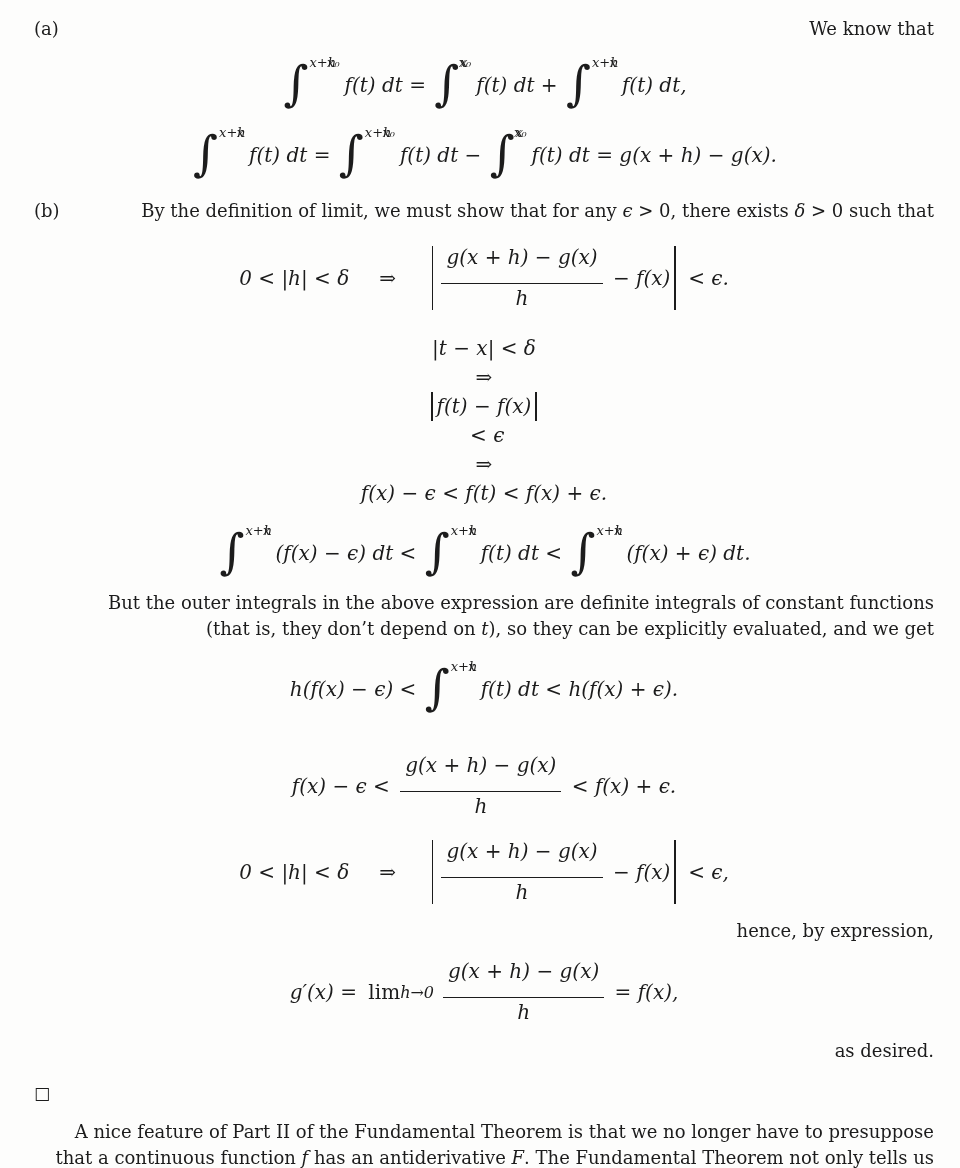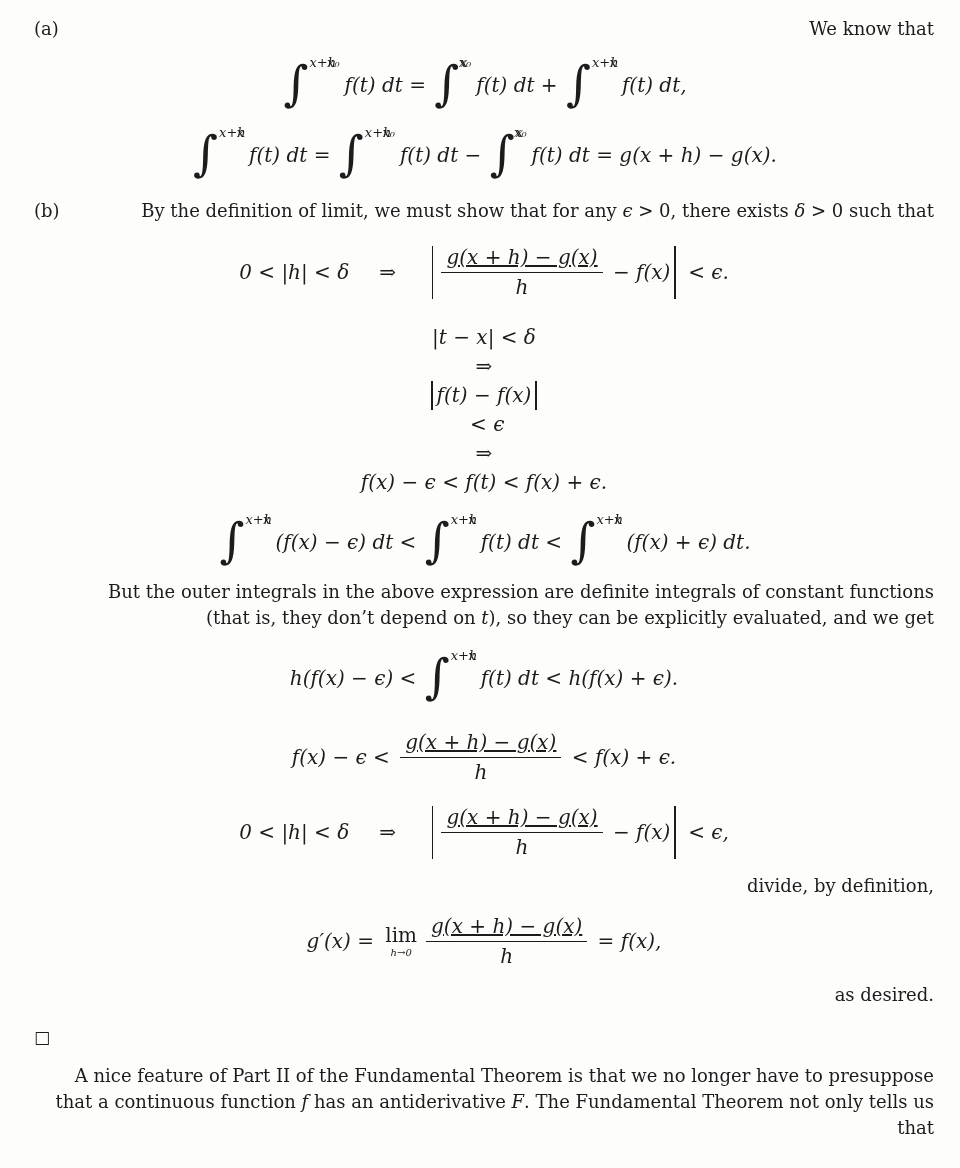--- a/index.html
+++ b/index.html
@@ -35,31 +35,31 @@
   
   .int{display:inline-flex;align-items:center;margin:0 5px 0 2px;}
   .isym{font-size:48px;line-height:1.05;font-style:normal;transform:translateY(-2px);}
   .ilims{display:flex;flex-direction:row;justify-content:space-between;height:58px;
          font-size:13px;font-style:italic;line-height:1;margin-left:1px;}
   .iup{display:block;}
   .ilo{display:block;margin-left:-9px;}
 
   
   .frac{display:inline-flex;flex-direction:column;align-items:center;margin:0 4px;vertical-align:middle;}
-  .fnum{padding:0 5px 3px;border-bottom:1.4px solid var(--ink,#1c1c1c);line-height:1.15;white-space:pre;text-decoration:underline;}
+  .fnum{padding:0 5px 14px;border-bottom:1.4px solid var(--ink,#1c1c1c);line-height:1.15;white-space:pre;}
   .fden{padding-top:3px;line-height:1.15;white-space:pre;}
 
   
   .absg{display:inline-flex;align-items:center;margin:0 2px;}
   .abar{width:1.4px;background:var(--ink,#1c1c1c);align-self:stretch;margin:0 4px;}
 
   
-  .lim{display:inline-flex;flex-direction:column;align-items:center;margin:0 5px;}
+  .lim{display:inline-flex;align-items:center;margin:0 5px;}
   .limtop{font-style:normal;line-height:1.05;}
-  .limbot{font-size:10px;font-style:italic;line-height:1;margin-top:2px;}
+  .limbot{font-size:16px;font-style:italic;line-height:1;margin-top:2px;}
 
   .qed{font-size:17px;margin:16px 0 6px 0;}
 
   .closing{margin-top:14px;}
   .closing .firstline{text-indent:26px;}
 </style>
 </head>
 <body>
 
 <div class="page">
@@ -220,21 +220,21 @@
           <span class="iup">x+h</span>
           <span class="ilo">x</span>
         </span>
       </span>
       <span class="it">f(t) dt</span>
       <span class="rm"> &lt; </span>
       <span class="it">h(f(x) + ϵ).</span>
     </div>
 
 
-  <div class="eq" style="margin:24px 0 22px;">
+  <div class="eq" style="margin:36px 0 22px;">
       <span class="it">f(x) − ϵ &lt; </span>
       <span class="frac">
         <span class="fnum"><span class="it">g(x + h) − g(x)</span></span>
         <span class="fden"><span class="it">h</span></span>
       </span>
       <span class="it"> &lt; f(x) + ϵ.</span>
     </div>
 
 
   <div class="eq" style="margin:14px 0 14px;">
@@ -250,21 +250,21 @@
         </span>
         <span class="it"> − f(x)</span>
         <span class="abar"></span>
       </span>
       <span class="it"> &lt; ϵ,</span>
     </div>
 
   <div class="item">
     <span class="ilabel"></span>
     <div class="ibody">
-        <p class="pline"><span class="rm">divide, by definition,</span></p>
+        <p class="pline"><span class="rm">hence, by expression,</span></p>
       </div>
   </div>
 
   <div class="eq" style="margin:16px 0 14px;">
       <span class="it">g′(x)</span>
       <span class="rm"> = </span>
       <span class="lim">
         <span class="limtop">lim</span>
         <span class="limbot">h→0</span>
       </span>

